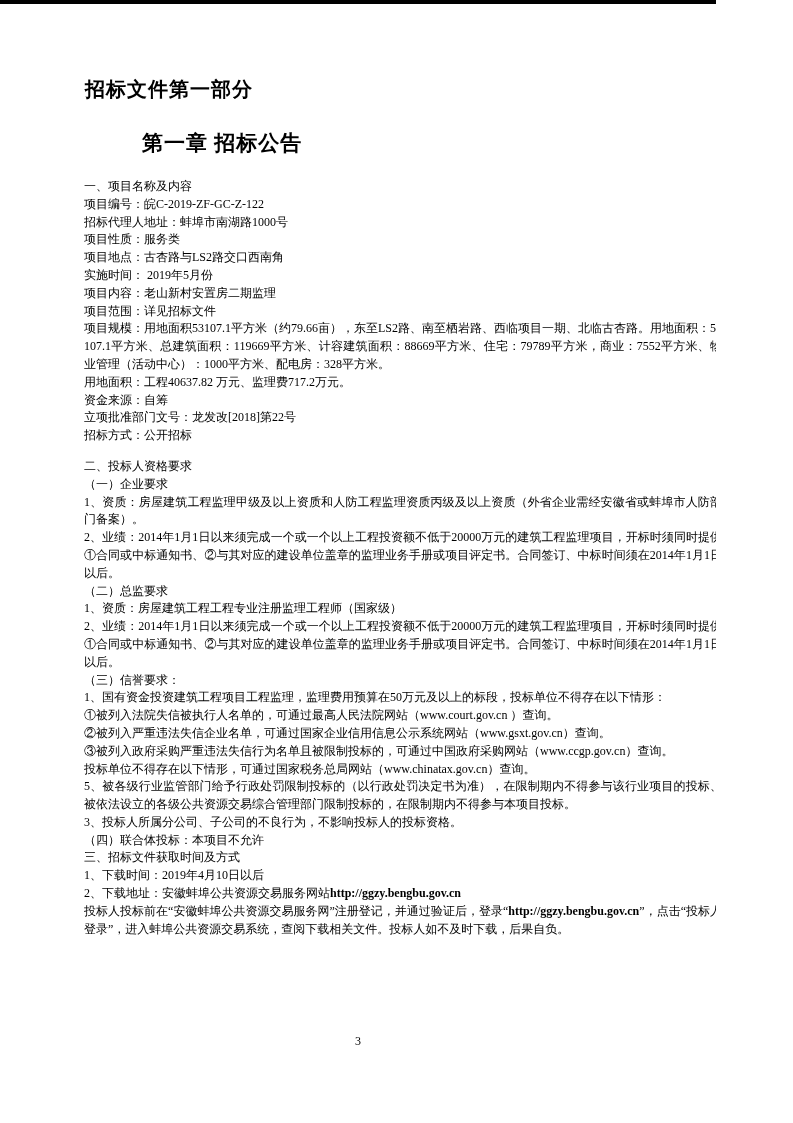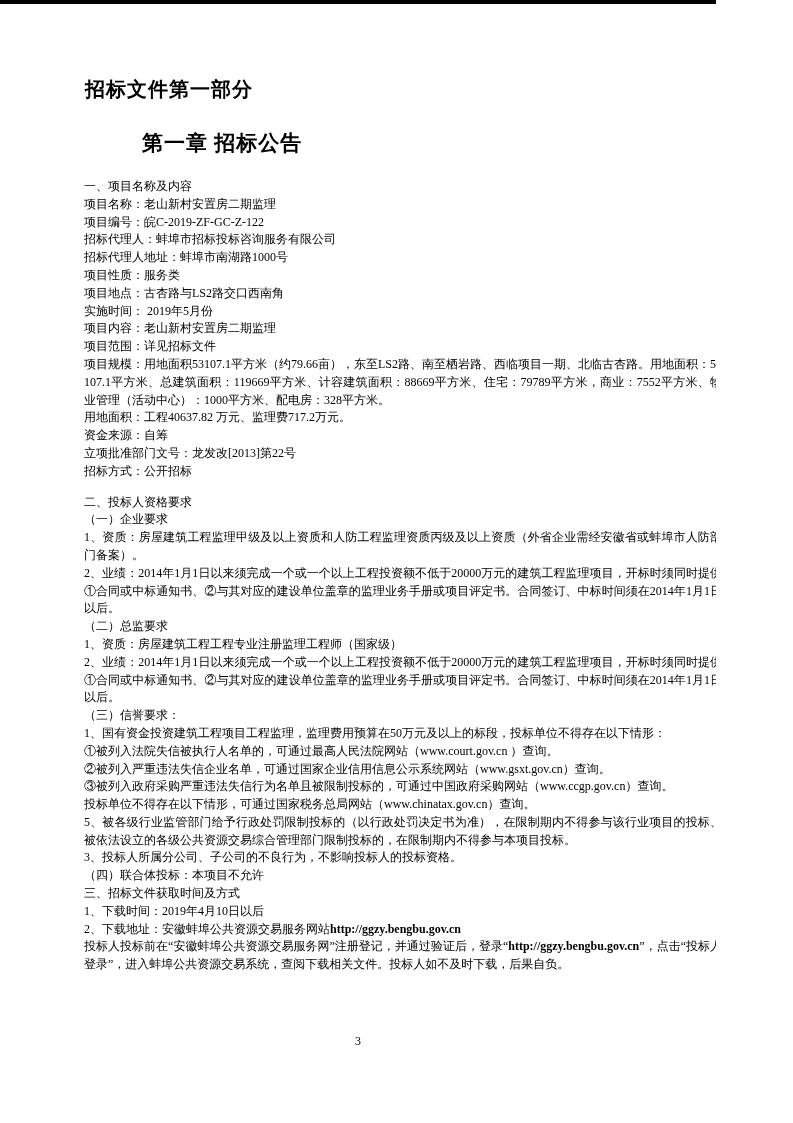--- a/index.html
+++ b/index.html
@@ -73,33 +73,31 @@
 </style>
 </head>
 <body>
 
 <div class="page">
   <div class="top-bar"></div>
   <h1 class="part-title">招标文件第一部分</h1>
   <h2 class="chapter-title">第一章 招标公告</h2>
   <div class="doc-body">
       <p class="doc-line"><span>一、项目名称及内容</span></p>
-      <p class="doc-line"><span>项目名称：老山新村安置房二期监理</span></p>
       <p class="doc-line"><span>项目编号：皖C-2019-ZF-GC-Z-122</span></p>
-      <p class="doc-line"><span>招标代理人：蚌埠市招标投标咨询服务有限公司</span></p>
       <p class="doc-line"><span>招标代理人地址：蚌埠市南湖路1000号</span></p>
       <p class="doc-line"><span>项目性质：服务类</span></p>
       <p class="doc-line"><span>项目地点：古杏路与LS2路交口西南角</span></p>
       <p class="doc-line"><span>实施时间： 2019年5月份</span></p>
       <p class="doc-line"><span>项目内容：老山新村安置房二期监理</span></p>
       <p class="doc-line"><span>项目范围：详见招标文件</span></p>
       <p class="doc-line"><span>项目规模：用地面积53107.1平方米（约79.66亩），东至LS2路、南至栖岩路、西临项目一期、北临古杏路。用地面积：53107.1平方米、总建筑面积：119669平方米、计容建筑面积：88669平方米、住宅：79789平方米，商业：7552平方米、物业管理（活动中心）：1000平方米、配电房：328平方米。</span></p>
       <p class="doc-line"><span>用地面积：工程40637.82 万元、监理费717.2万元。</span></p>
       <p class="doc-line"><span>资金来源：自筹</span></p>
-      <p class="doc-line"><span>立项批准部门文号：龙发改[2013]第22号</span></p>
+      <p class="doc-line"><span>立项批准部门文号：龙发改[2018]第22号</span></p>
       <p class="doc-line"><span>招标方式：公开招标</span></p>
       <p class="doc-spacer"></p>
       <p class="doc-line"><span>二、投标人资格要求</span></p>
       <p class="doc-line"><span>（一）企业要求</span></p>
       <p class="doc-line"><span>1、资质：房屋建筑工程监理甲级及以上资质和人防工程监理资质丙级及以上资质（外省企业需经安徽省或蚌埠市人防部门备案）。</span></p>
       <p class="doc-line"><span>2、业绩：2014年1月1日以来须完成一个或一个以上工程投资额不低于20000万元的建筑工程监理项目，开标时须同时提供①合同或中标通知书、②与其对应的建设单位盖章的监理业务手册或项目评定书。合同签订、中标时间须在2014年1月1日以后。</span></p>
       <p class="doc-line"><span>（二）总监要求</span></p>
       <p class="doc-line"><span>1、资质：房屋建筑工程工程专业注册监理工程师（国家级）</span></p>
       <p class="doc-line"><span>2、业绩：2014年1月1日以来须完成一个或一个以上工程投资额不低于20000万元的建筑工程监理项目，开标时须同时提供①合同或中标通知书、②与其对应的建设单位盖章的监理业务手册或项目评定书。合同签订、中标时间须在2014年1月1日以后。</span></p>
       <p class="doc-line"><span>（三）信誉要求：</span></p>

